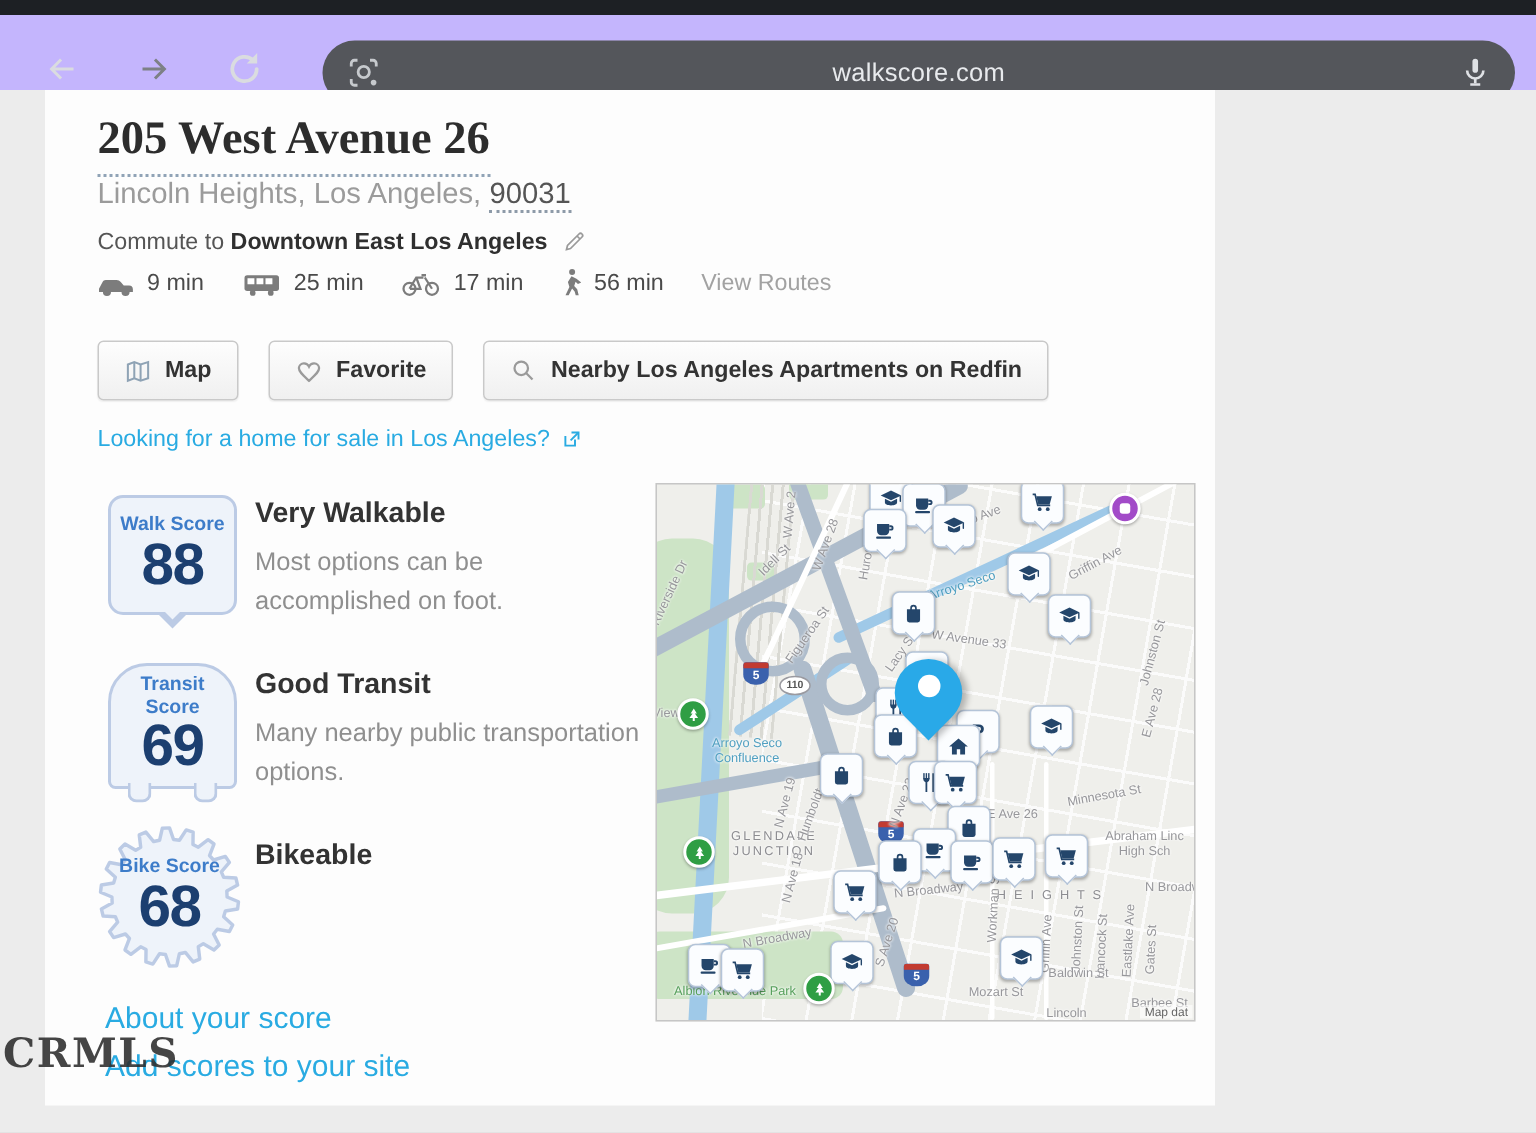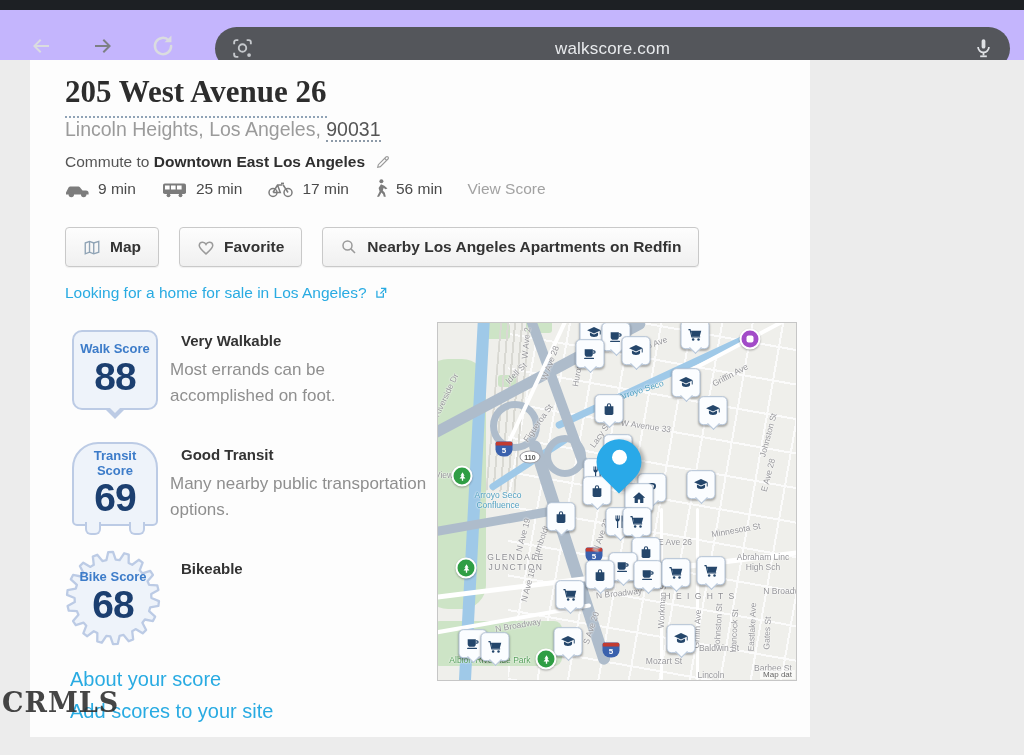--- a/index.html
+++ b/index.html
@@ -51,21 +51,21 @@
   .bus{position:relative;width:82px;height:80px;background:#eef3fa;border:2px solid #bccbe5;border-radius:26px 26px 5px 5px;}
   .bus::before,.bus::after{content:'';position:absolute;bottom:-11px;width:12px;height:11px;background:#eef3fa;
        border:2px solid #bccbe5;border-top:none;border-radius:0 0 6px 6px;}
   .bus::before{left:11px}.bus::after{right:11px}
   .gearwrap{position:relative;width:96px;height:96px;margin-left:-7px;}
   .gearwrap svg{position:absolute;left:0;top:0;}
   .badge-inner{position:absolute;inset:0;display:flex;flex-direction:column;align-items:center;justify-content:center;z-index:2;}
   .badge-label{font-size:13px;font-weight:bold;color:#3d7cc9;line-height:1.1;}
   .badge-num{font-size:39px;font-weight:bold;color:#1c3f70;letter-spacing:-1px;line-height:1.05;}
   .scoretext{position:absolute;left:170px;width:258px;}
-  .scoretext h3{margin:0 0 8px 11px;font-size:15px;color:#333;}
+  .scoretext h3{margin:0 0 8px 0;font-size:19px;color:#333;}
   .scoretext p{margin:0;font-size:17px;color:#8f8f8f;line-height:1.55;}
 
   .bluelink{position:absolute;left:70px;font-size:20px;color:#29abe2;cursor:pointer;}
   #watermark{position:absolute;left:2px;top:627px;z-index:20;font-family:"DejaVu Serif",serif;font-weight:bold;
              font-size:27px;letter-spacing:1px;color:rgba(43,43,43,.88);}
 
   
   #map{position:absolute;left:437px;top:262px;width:358px;height:357px;background:#efefeb;
        border:1px solid #c6c6c6;overflow:hidden;cursor:grab;}
   #map .grid{position:absolute;left:70px;top:0;right:0;bottom:0;opacity:.8;background:
@@ -244,21 +244,21 @@
         </svg>
         <span>17 min</span>
       </span>
       <span class="mode">
         <svg width="14" height="20" viewBox="0 0 14 20">
           <circle cx="7.4" cy="2.3" r="2" fill="#7c7c7c"></circle>
           <path d="M7 5.2 4.6 9l1 3.4L3 17.8h2.1l2.3-4.4 1.7 1.9.7 2.5h2l-1-4-2-2.2.9-2.8 1.6 1.5 2.2-.9-3.2-2.6Z" fill="#7c7c7c"></path>
         </svg>
         <span>56 min</span>
       </span>
-      <span id="viewroutes">View Score</span>
+      <span id="viewroutes">View Routes</span>
     </div>
 
     <div id="btnrow">
       <button class="btn">
         <svg width="18" height="17" viewBox="0 0 24 22" fill="none" stroke="#8fa3b5" stroke-width="1.8">
           <path d="M3 5l5.7-2.2L14.3 5 21 2.8v14.4l-6.7 2.2-5.6-2.2L3 19.4Z"></path>
             <path d="M8.7 2.8v14.4M14.3 5v14.4"></path>
         </svg>
         <span>Map</span>
       </button>
@@ -289,21 +289,21 @@
     <div class="scorebadge" style="top:270px">
       <div class="bubble">
         <div class="badge-inner">
           <div class="badge-label">Walk Score</div>
           <div class="badge-num">88</div>
         </div>
       </div>
     </div>
     <div class="scoretext" style="top:272px">
       <h3>Very Walkable</h3>
-      <p>Most errands can be accomplished on foot.</p>
+      <p>Most options can be accomplished on foot.</p>
     </div>
 
     <div class="scorebadge" style="top:382px">
       <div class="bus">
         <div class="badge-inner">
           <div class="badge-label">Transit Score</div>
           <div class="badge-num">69</div>
         </div>
       </div>
     </div>

